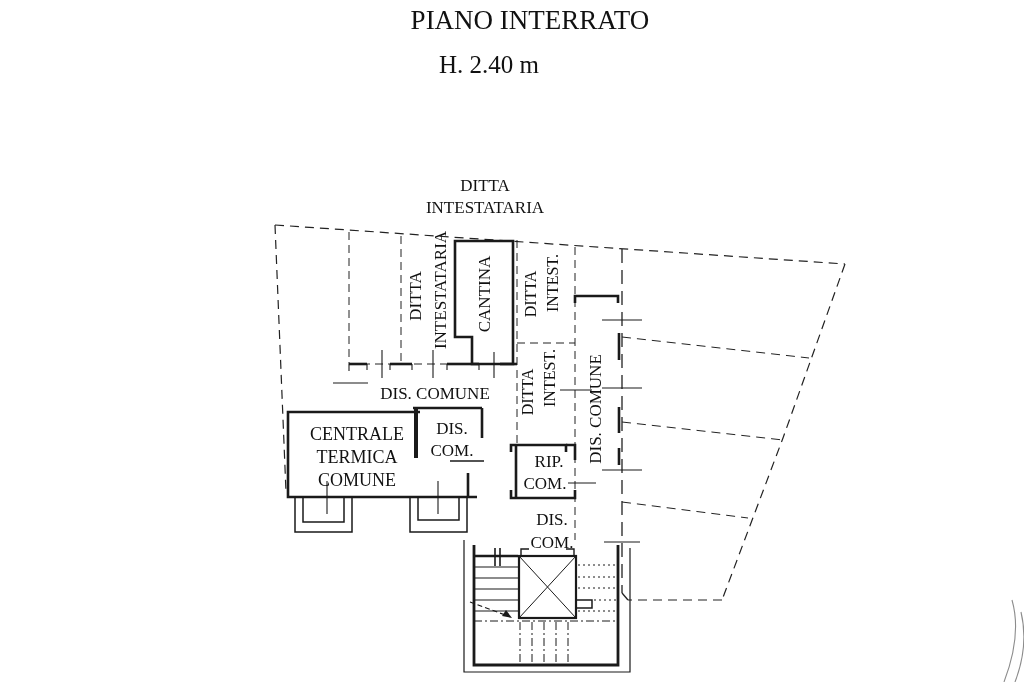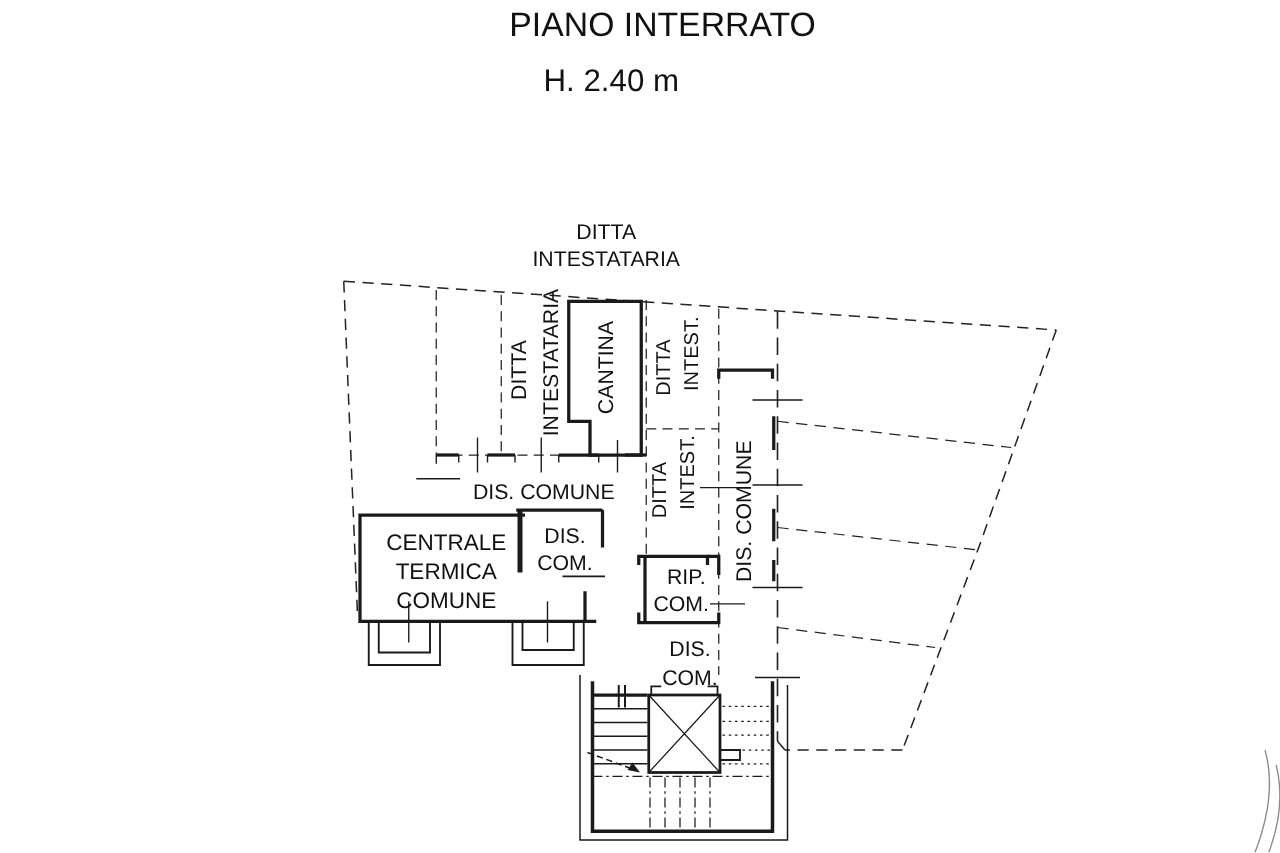--- a/index.html
+++ b/index.html
@@ -1,17 +1,17 @@
 <!DOCTYPE html>
 <html><head>
 <meta charset="utf-8">
 <style>
   html,body{margin:0;padding:0;background:#ffffff;}
   #stage{position:relative;width:1024px;height:682px;background:#ffffff;overflow:hidden;
-         font-family:Liberation Sans, sans-serif;}
+         font-family:Liberation Serif, serif;}
   svg{position:absolute;left:0;top:0;}
   text{fill:#111;}
   .t27{font-size:27px;}
   .t25{font-size:25px;}
   .t18{font-size:18px;}
   .t17{font-size:17px;}
   .t16{font-size:16px;}
   .mid{text-anchor:middle;}
 </style>
 </head>

